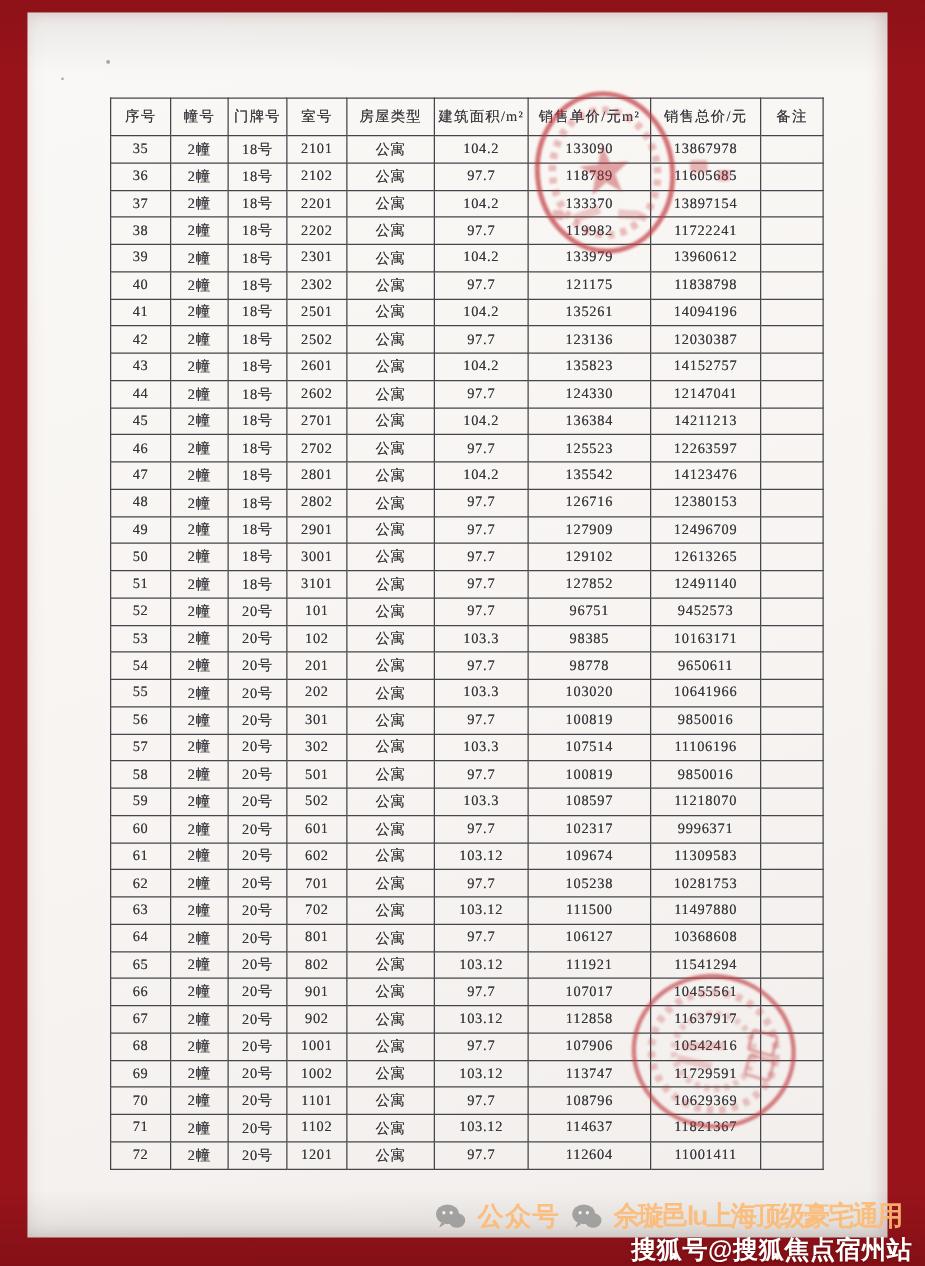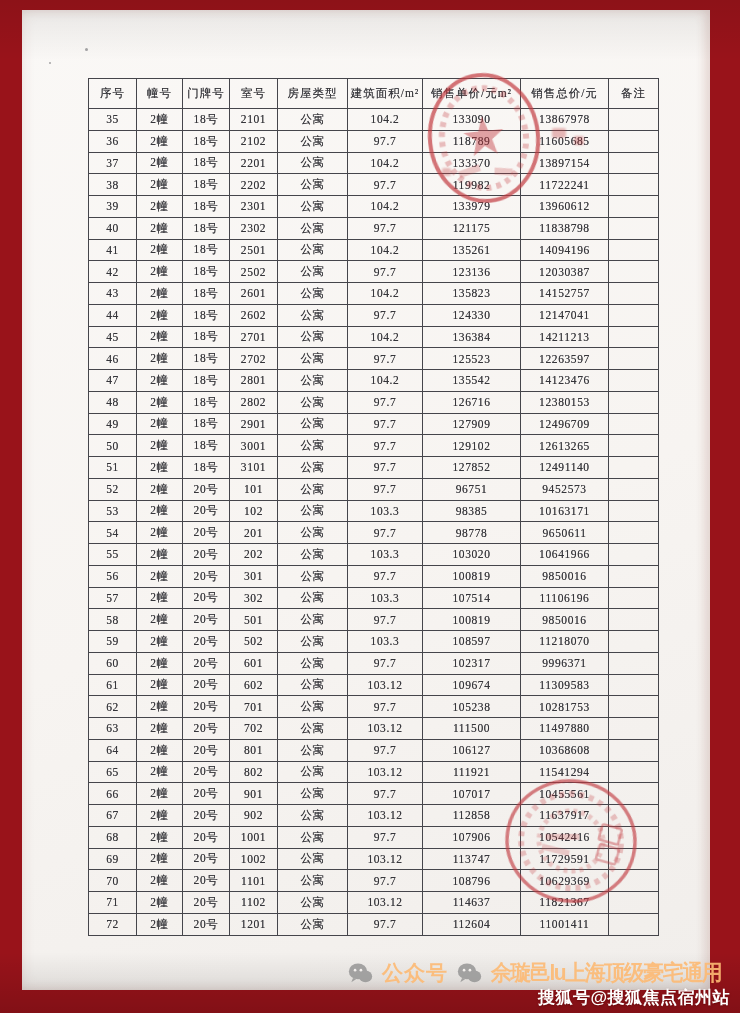--- a/index.html
+++ b/index.html
@@ -44,21 +44,21 @@
     color:#fdba74;opacity:.9;filter:blur(.5px);
     font-family:"Liberation Sans","DejaVu Sans",sans-serif;font-weight:bold;
     white-space:nowrap;z-index:4;
   }
   .watermark .wm-text1{font-size:21px;letter-spacing:1px;}
   .watermark .wm-text2{font-size:21px;letter-spacing:-1.5px;transform:scaleY(1.04);}
   .wechat-icon{width:25px;height:23px;flex:0 0 auto;opacity:.85;}
   .sohu{
     position:absolute;right:10px;top:986px;z-index:6;
     color:#ffffff;font-family:"Liberation Sans","DejaVu Sans",sans-serif;
-    font-weight:bold;font-size:17px;letter-spacing:.5px;white-space:nowrap;
+    font-weight:bold;font-size:20px;letter-spacing:.5px;white-space:nowrap;
     text-shadow:0 1px 2px rgba(80,0,0,.55);
   }
 </style>
 </head>
 <body>
 
 <div class="page">
 
   <table class="price-table">
     <colgroup>

